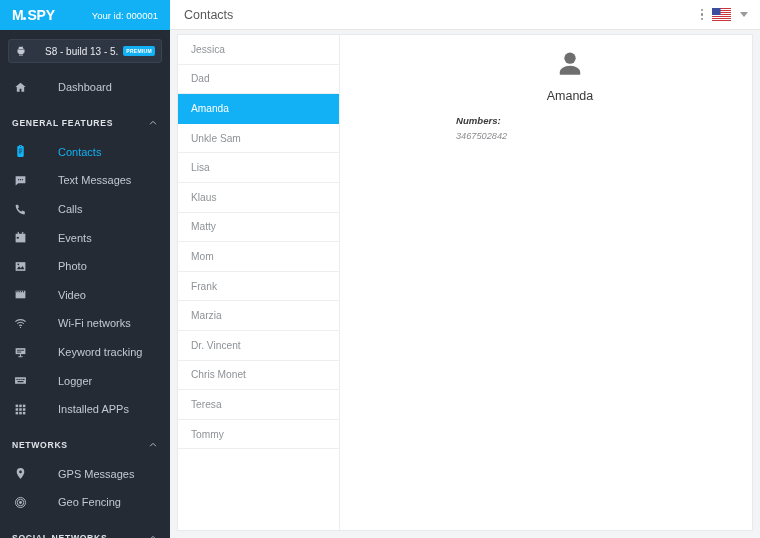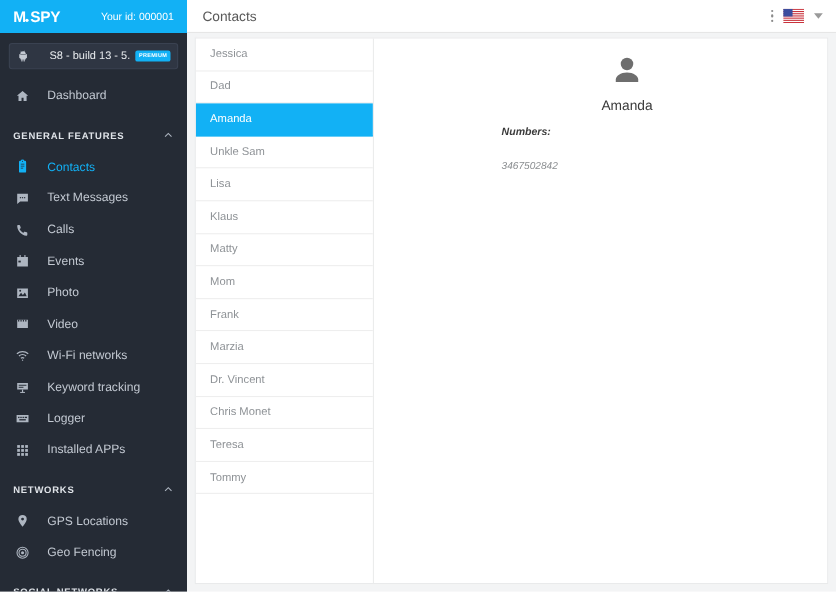--- a/index.html
+++ b/index.html
@@ -96,21 +96,21 @@
     padding: 0 10px 0 12px;
     color: #c3c9d2; font-size: 11px;
     cursor: pointer;
     text-decoration: none;
   }
   .nav-item .nav-icon {
     width: 16px; flex: 0 0 16px; height: 16px;
     display: flex; align-items: center; justify-content: center;
     color: #aeb6c1;
   }
-  .nav-item .nav-label { margin-left: 15px; white-space: nowrap; }
+  .nav-item .nav-label { margin-left: 30px; white-space: nowrap; }
   .nav-item.active { color: #12b1f5; }
   .nav-item.active .nav-icon { color: #12b1f5; }
 
   .nav-section {
     display: flex; align-items: center;
     height: 30px; padding: 0 12px;
     color: #dfe3e8; font-size: 8.6px; font-weight: bold; letter-spacing: 0.7px;
     cursor: pointer; margin-top: 6px;
   }
   .nav-section .chev { margin-left: auto; color: #aeb6c1; display: flex; }
@@ -153,21 +153,21 @@
   }
   .contact-row.selected { background: #12b1f5; color: #ffffff; border-bottom-color: #12b1f5; }
 
   
   .contact-detail { flex: 1 1 auto; position: relative; padding-top: 13px; }
   .avatar-wrap { display: flex; flex-direction: column; align-items: center; }
   .avatar-icon { width: 34px; height: 34px; color: #6e6e6e; }
   .contact-name { margin-top: 7px; font-size: 12.5px; color: #3a3a3a; }
   .numbers-block { position: absolute; left: 68px; top: 80px; font-style: italic; }
   .numbers-label { font-size: 9.6px; font-weight: bold; color: #3c3c3c; }
-  .numbers-value { font-size: 9.2px; color: #8a8d90; margin-top: 20px; }
+  .numbers-value { font-size: 9.2px; color: #8a8d90; margin-top: 5px; }
 </style>
 </head>
 <body>
 
 <div class="app">
 
   <div class="topbar">
 
     <div class="brandbar">
       <div class="logo">
@@ -364,21 +364,21 @@
         </span>
       </div>
 
       <div class="nav-item">
         <span class="nav-icon">
           <svg width="13" height="13" viewBox="0 0 24 24" fill="currentColor">
               <path d="M12 2a7 7 0 0 0-7 7c0 5.2 7 13 7 13s7-7.8 7-13a7 7 0 0 0-7-7z"></path>
               <circle cx="12" cy="9" r="2.4" fill="#252b35"></circle>
             </svg>
         </span>
-        <span class="nav-label">GPS Locations</span>
+        <span class="nav-label">GPS Messages</span>
       </div>
 
       <div class="nav-item">
         <span class="nav-icon">
           <svg width="13" height="13" viewBox="0 0 24 24" fill="none" stroke="currentColor" stroke-width="1.8">
               <circle cx="12" cy="12" r="9.3"></circle>
               <circle cx="12" cy="12" r="6"></circle>
               <circle cx="12" cy="12" r="2.6" fill="currentColor" stroke="none"></circle>
             </svg>
         </span>

